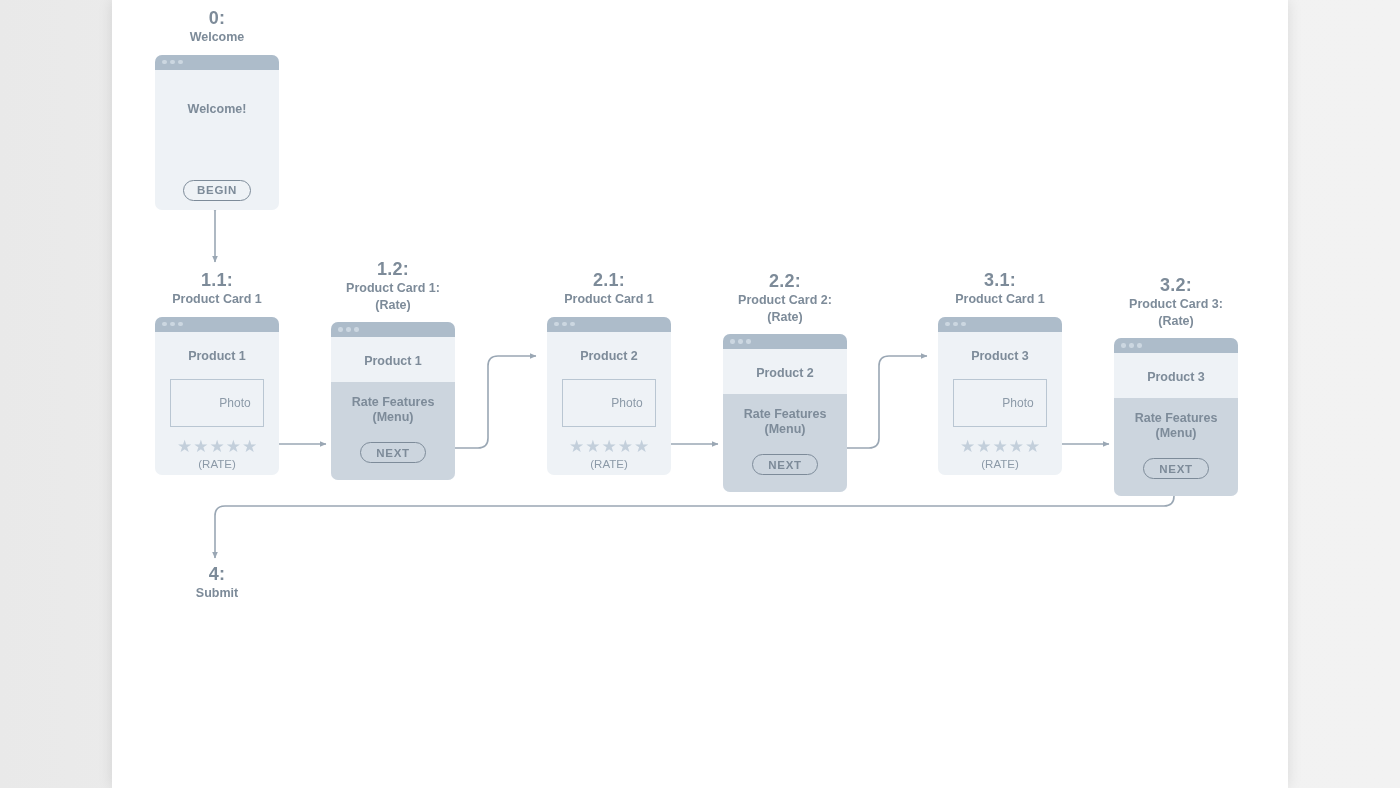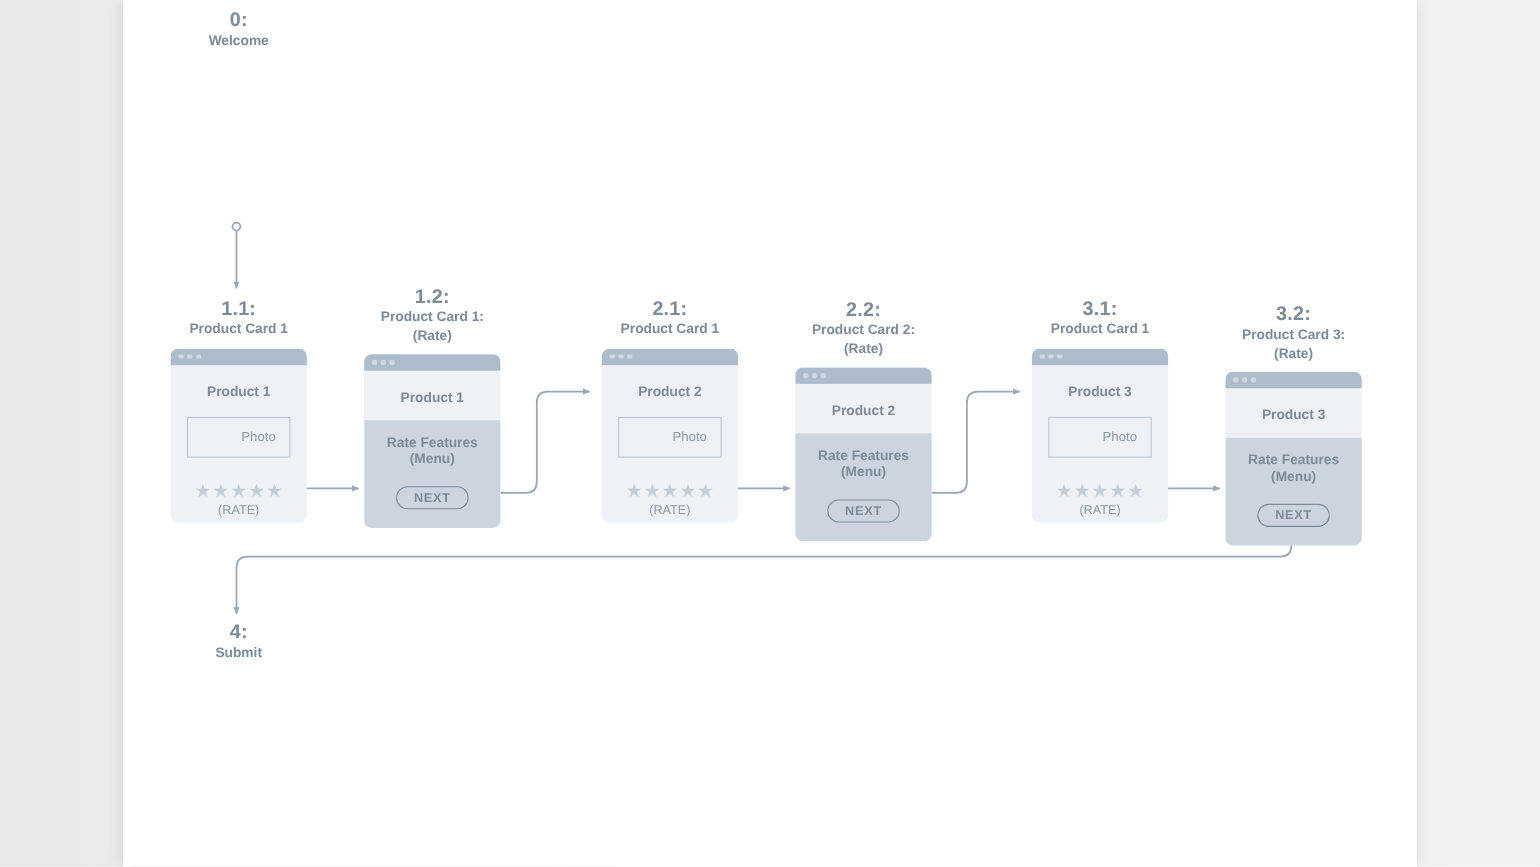--- a/index.html
+++ b/index.html
@@ -120,21 +120,21 @@
     color: #7d8b99;
     padding-top: 32px;
   }
 
   
   .photo-box {
     position: absolute;
     left: 15px;
     right: 15px;
     top: 47px;
-    height: 37px;
+    height: 48px;
     border: 1.6px solid #b9c6d2;
     display: flex;
     align-items: center;
     justify-content: center;
     font-size: 12px;
     color: #8c9aa8;
     padding-left: 36px;
   }
 
   
@@ -245,20 +245,31 @@
       <path class="wire" d="M1062,468 L1062,496 Q1062,506 1052,506 L113,506 Q103,506 103,516 L103,558" marker-end="url(#ah)"></path>
       <circle class="wire-dot" cx="1062" cy="464" r="3.6"></circle>
     </g>
   </svg>
 
   <div class="node" style="left:43px; top:8px; width:124px;">
     <div class="node-label">
       <span class="node-num">0:</span>
       <span class="node-sub">Welcome</span>
     </div>
+    <div class="card plain">
+      <div class="titlebar">
+        <span class="tb-dot"></span>
+        <span class="tb-dot"></span>
+        <span class="tb-dot"></span>
+      </div>
+      <div class="card-body">
+        <div class="plain-text">Welcome!</div>
+        <div class="pill begin">BEGIN</div>
+      </div>
+    </div>
   </div>
 
   <div class="node" style="left:43px; top:270px; width:124px;">
     <div class="node-label">
       <span class="node-num">1.1:</span>
       <span class="node-sub">Product Card 1</span>
     </div>
     <div class="card tall">
       <div class="titlebar">
         <span class="tb-dot"></span>

